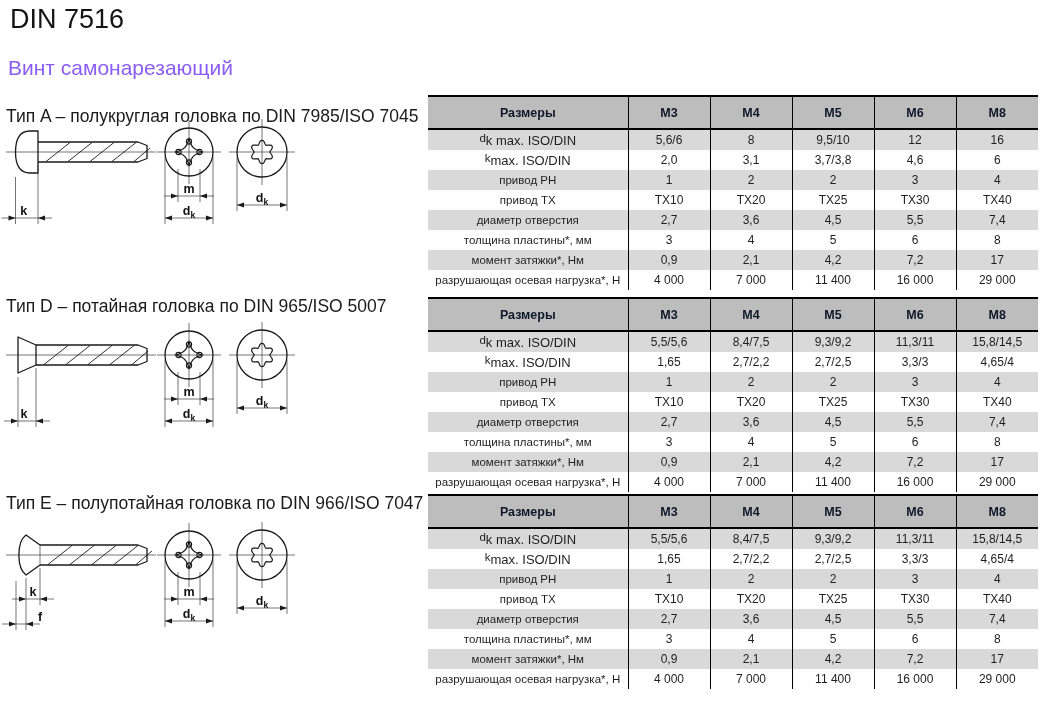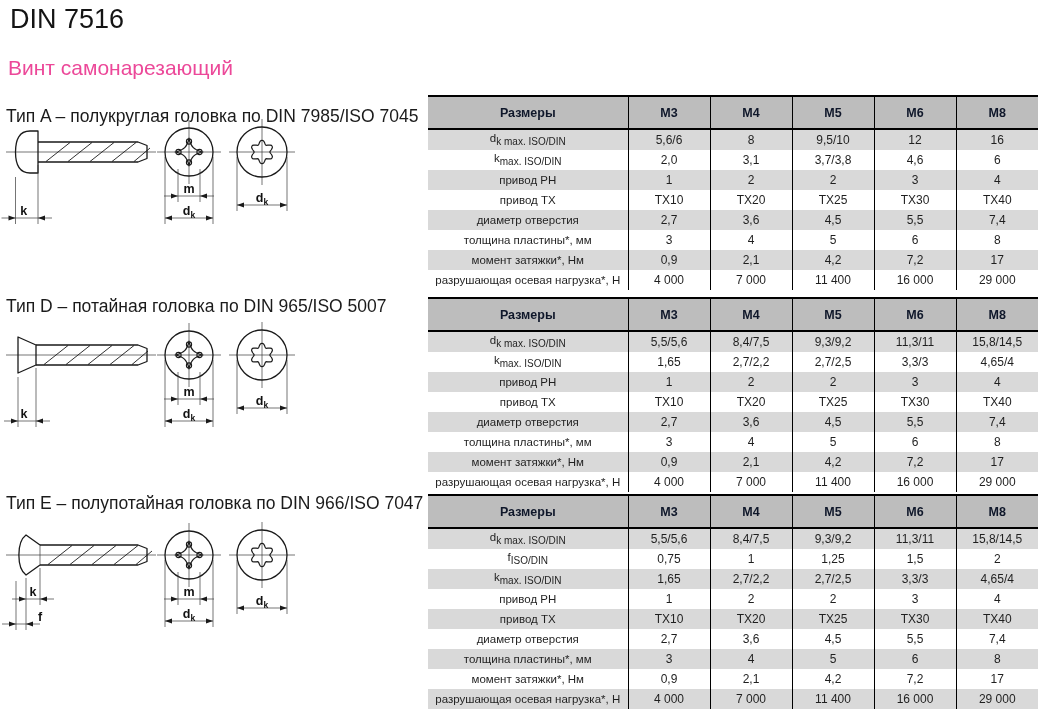--- a/index.html
+++ b/index.html
@@ -1,40 +1,40 @@
 <!DOCTYPE html>
 <html style="--header-bg: #bdbdbd; --stripe-bg: #d9d9d9; --line: #000000;"><head>
 <meta charset="utf-8">
 <style>
   html,body{margin:0;padding:0}
   body{
     width:1053px;height:717px;position:relative;background:#fff;overflow:hidden;
     font-family:"Liberation Sans", sans-serif;color:#1f1f1f;
   }
   .title{position:absolute;left:10px;top:4px;font-size:27px;font-weight:normal;color:#141414;white-space:nowrap}
-  .subtitle{position:absolute;left:8px;top:56px;font-size:21px;color:#ec4899;white-space:nowrap}
+  .subtitle{position:absolute;left:8px;top:56px;font-size:21px;color:#8b5cf6;white-space:nowrap}
   .sec-heading{position:absolute;left:6px;font-size:17.5px;color:#1b1b1b;white-space:nowrap}
   #head-a{top:106px}
   #head-d{top:296px}
   #head-e{top:493px}
   table{position:absolute;left:428px;border-collapse:collapse;table-layout:fixed;width:610px}
   #table-a{top:95px}
   #table-d{top:297px}
   #table-e{top:494px}
   th{
     background:var(--header-bg,#bdbdbd);
     border-top:2.2px solid var(--line,#000);
     border-bottom:2.2px solid var(--line,#000);
     font-size:12.5px;font-weight:bold;height:21px;padding:5px;color:#0f172a;
   }
   td{height:20px;padding:0;text-align:center;font-size:12px;color:#1f1f1f}
   th + th, td + td{border-left:1px solid var(--line,#000)}
   tbody tr:nth-child(odd) td{background:var(--stripe-bg,#d9d9d9)}
   td.lab{font-size:11.5px}
-  sub{font-size:10px}
+  sub{font-size:13px}
   svg{position:absolute;left:0}
   #draw-a{top:108px}
   #draw-d{top:318px}
   #draw-e{top:512px}
 </style>
 </head>
 <body>
 
 <div class="title">DIN 7516</div>
 <div class="subtitle">Винт самонарезающий</div>
@@ -400,28 +400,20 @@
     <tbody>
       <tr>
         <td class="lab">d<sub>k max. ISO/DIN</sub></td>
         <td>5,5/5,6</td>
         <td>8,4/7,5</td>
         <td>9,3/9,2</td>
         <td>11,3/11</td>
         <td>15,8/14,5</td>
       </tr>
       <tr>
-        <td class="lab">f<sub>ISO/DIN</sub></td>
-        <td>0,75</td>
-        <td>1</td>
-        <td>1,25</td>
-        <td>1,5</td>
-        <td>2</td>
-      </tr>
-      <tr>
         <td class="lab">k<sub>max. ISO/DIN</sub></td>
         <td>1,65</td>
         <td>2,7/2,2</td>
         <td>2,7/2,5</td>
         <td>3,3/3</td>
         <td>4,65/4</td>
       </tr>
       <tr>
         <td class="lab">привод PH</td>
         <td>1</td>

